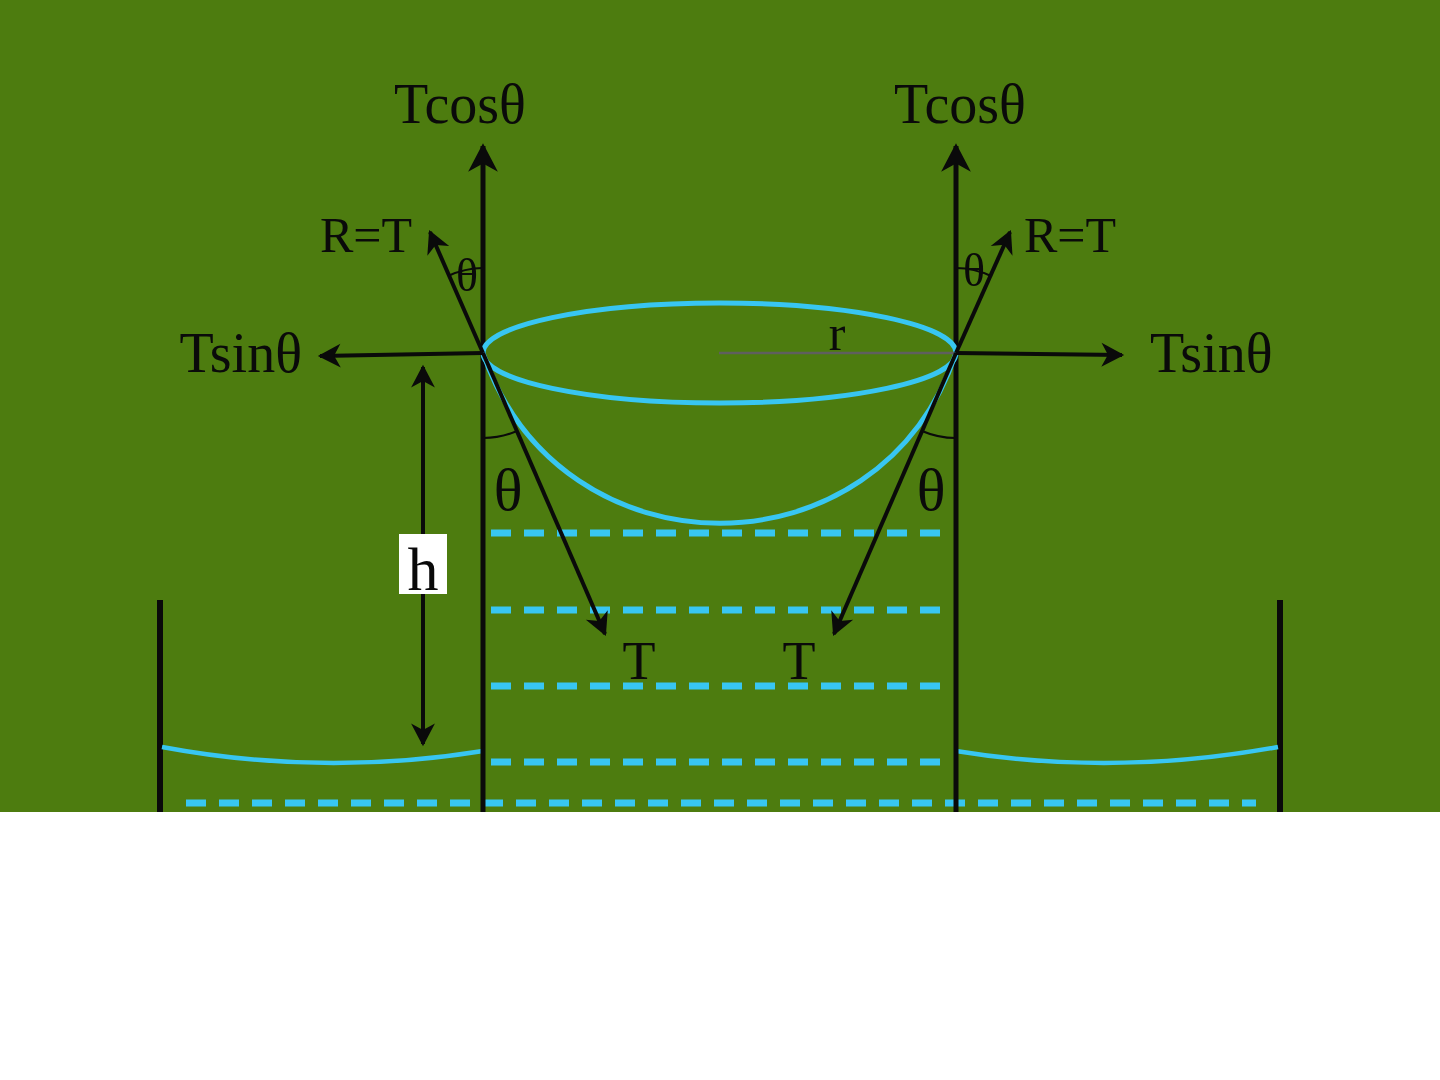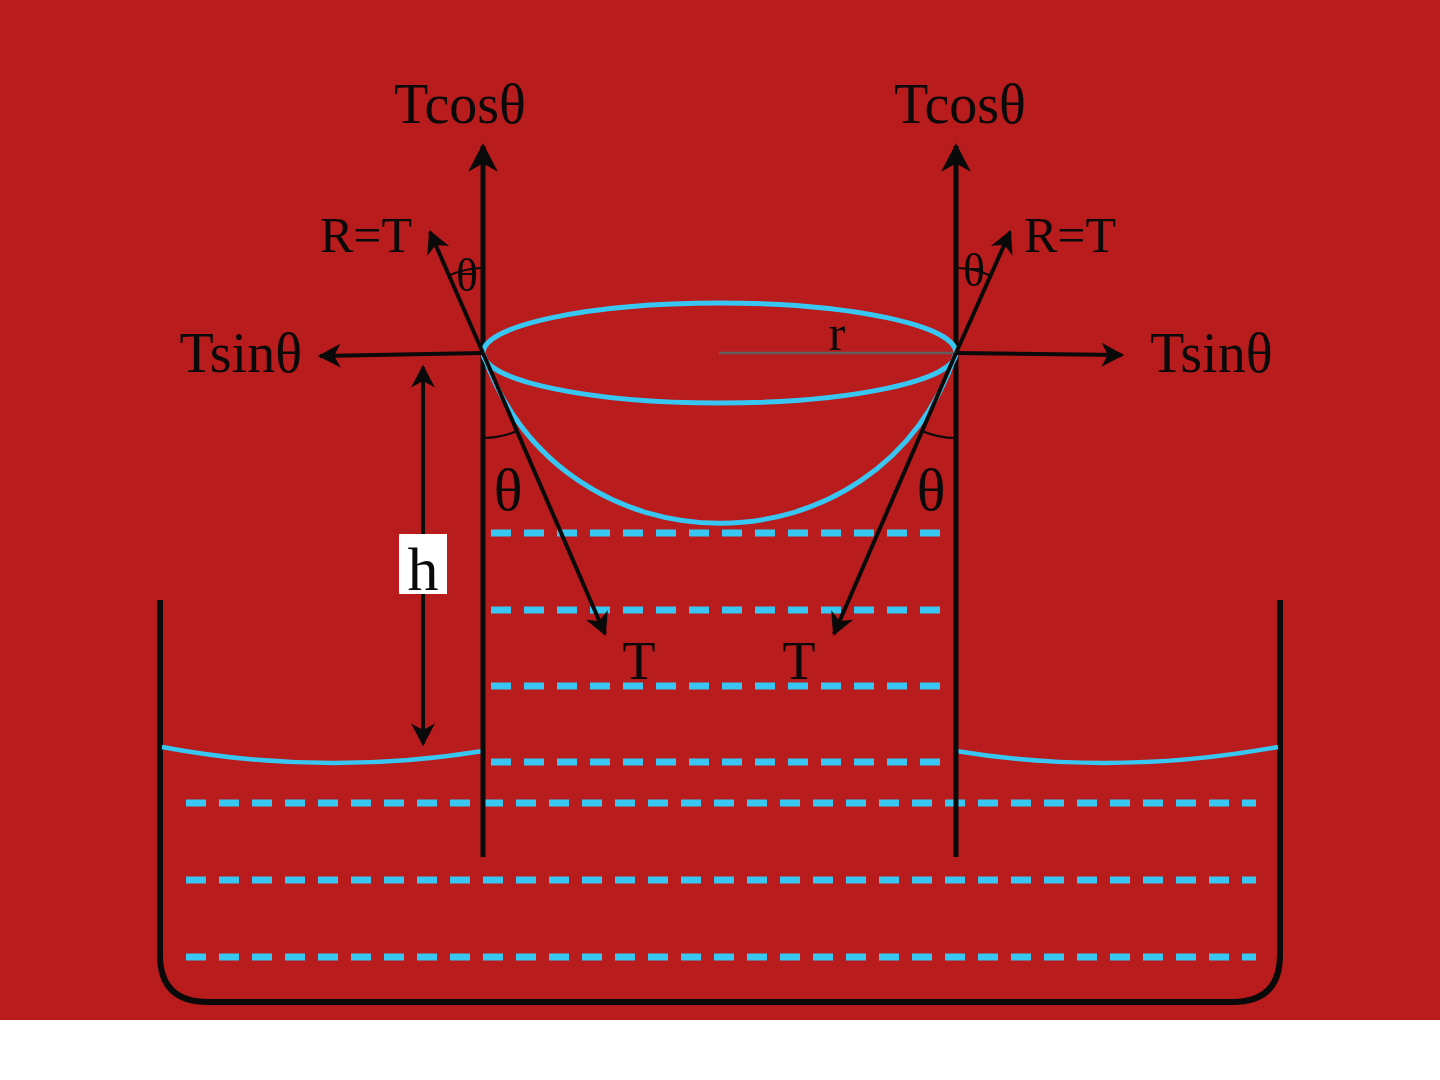--- a/index.html
+++ b/index.html
@@ -1,20 +1,20 @@
 <!DOCTYPE html>
 <html><head>
 <meta charset="utf-8">
 <style>
   html, body { margin: 0; padding: 0; background: #ffffff; }
   .stage {
     position: relative;
     width: 1440px;
-    height: 1020px;
-    background: #b91c1c;
+    height: 812px;
+    background: #4d7c0f;
     overflow: hidden;
   }
   svg { display: block; }
   text {
     font-family: "Liberation Serif", "DejaVu Serif", serif;
     fill: #0a0a0a;
   }
   .lbl-big    { font-size: 56px; }
   .lbl-med    { font-size: 50px; }
   .lbl-theta-sm { font-size: 46px; }

